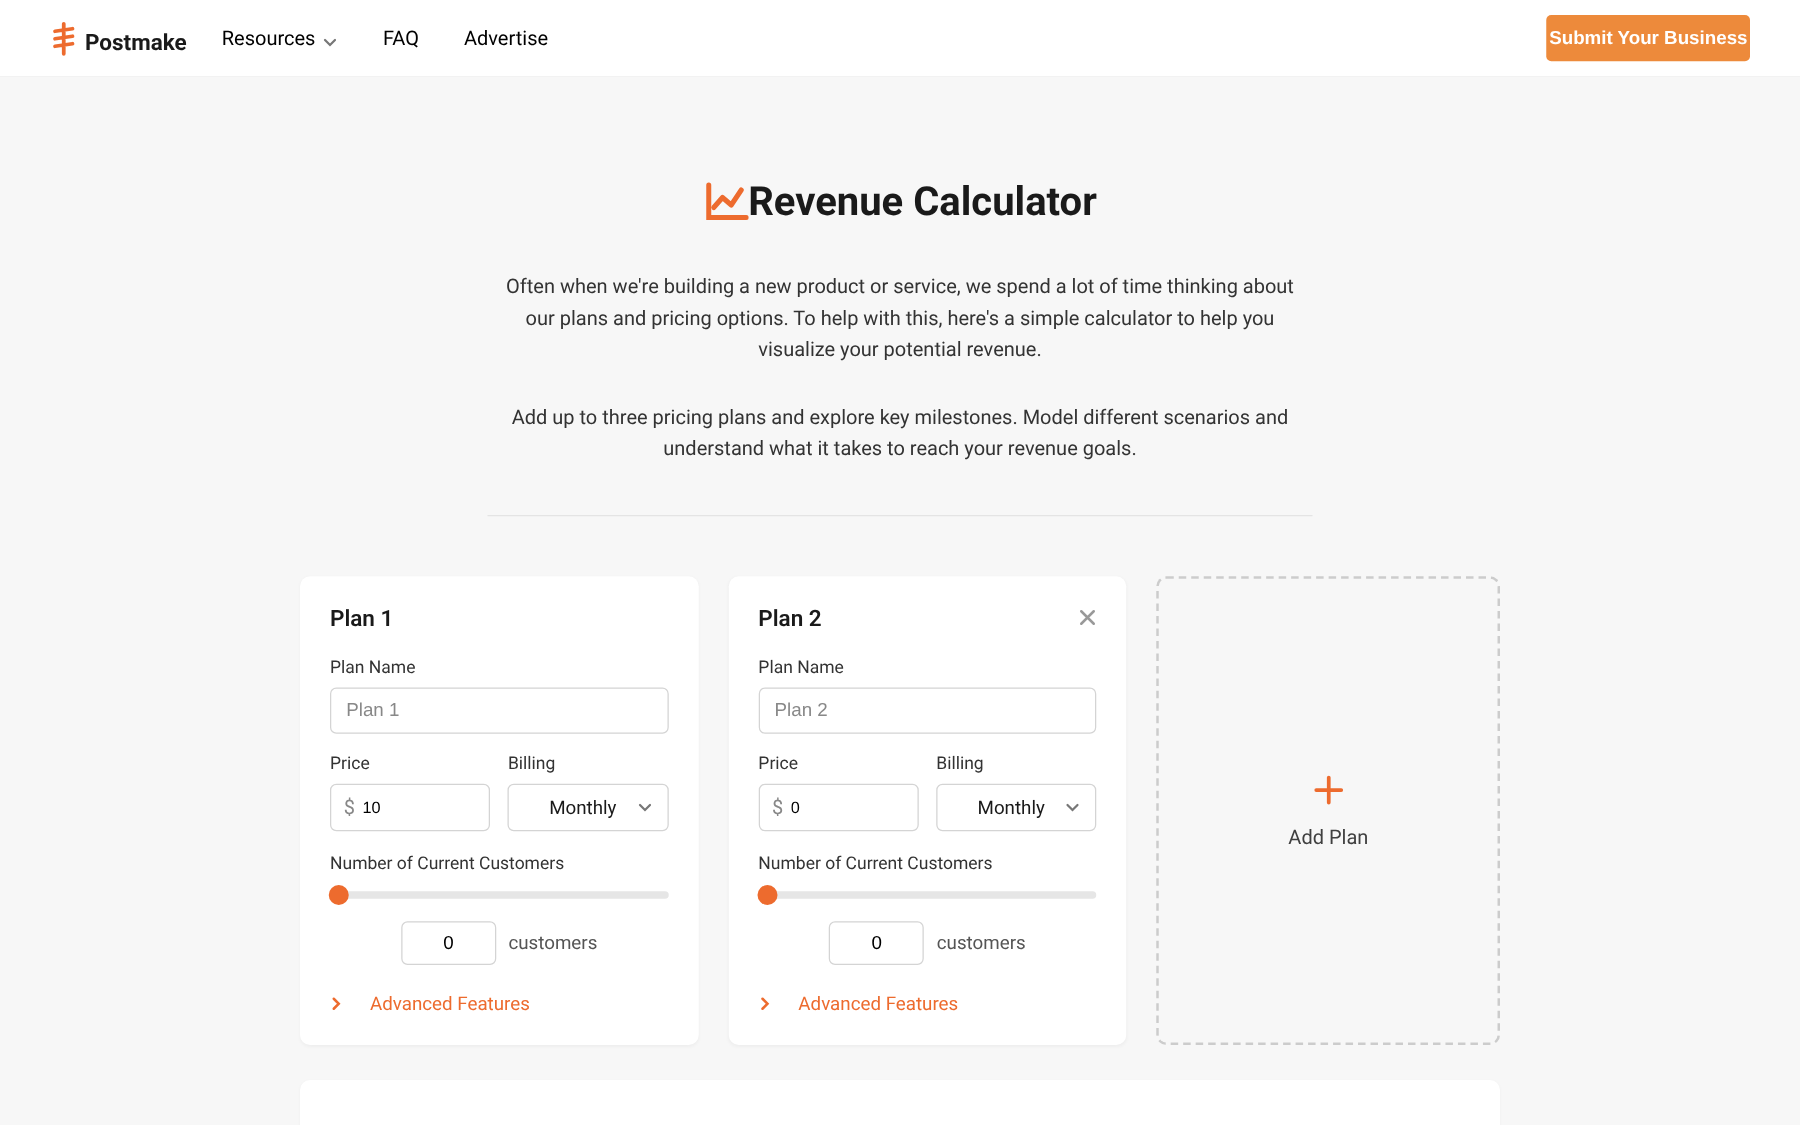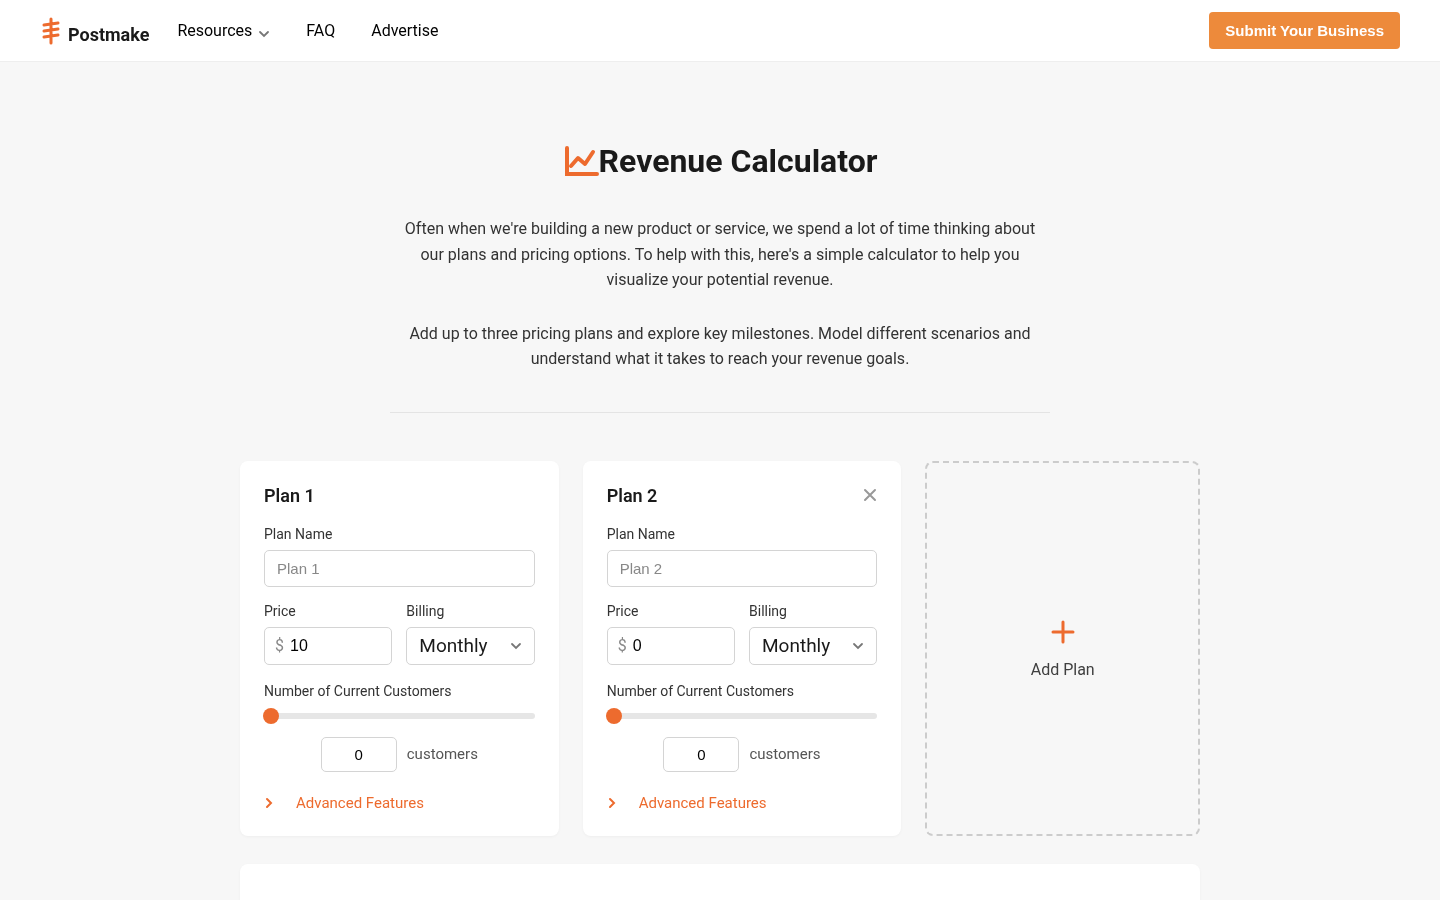--- a/index.html
+++ b/index.html
@@ -3,42 +3,42 @@
 <meta charset="utf-8">
 <style>
 * { box-sizing: border-box; margin: 0; padding: 0; }
 body { font-family: -apple-system, BlinkMacSystemFont, "Segoe UI", Roboto, Helvetica, Arial, sans-serif; background: #fff; color: #1a1a1a; }
 .header { display: flex; align-items: center; padding: 0 40px; height: 62px; border-bottom: 1px solid #eee; background: #fff; }
 .logo { display: flex; align-items: flex-end; gap: 6px; margin-right: 28px; }
 .logo-text { font-weight: 700; font-size: 18px; color: #1a1a1a; }
 .nav { display: flex; align-items: center; gap: 36px; }
 .nav-item { display: flex; align-items: flex-end; gap: 6px; color: #000000; font-size: 16px; cursor: pointer; }
 .spacer { flex: 1; }
-.submit-btn { background: #ed8a3b; color: #fff; border: none; padding: 10px 16px; border-radius: 4px; font-weight: 600; font-size: 15px; cursor: pointer; }
+.submit-btn { background: #ed8a3b; color: #fff; border: none; padding: 10px 2px; border-radius: 4px; font-weight: 600; font-size: 15px; cursor: pointer; }
 .main { background: #f7f7f7; padding: 80px 0 60px; min-height: calc(100vh - 62px); }
 .container { max-width: 960px; margin: 0 auto; }
 .title-row { display: flex; align-items: center; justify-content: center; gap: 0; margin-bottom: 36px; }
 .title { font-size: 32px; font-weight: 700; }
 .desc { max-width: 640px; margin: 0 auto 28px; text-align: center; color: #333; font-size: 16px; line-height: 1.6; }
 .divider { height: 1px; background: #e4e4e4; max-width: 660px; margin: 40px auto 48px; }
 .cards { display: flex; gap: 24px; }
 .card { background: #fff; border-radius: 8px; padding: 24px; flex: 1; box-shadow: 0 1px 3px rgba(0,0,0,0.04); }
 .card-header { display: flex; justify-content: space-between; align-items: center; margin-bottom: 20px; }
 .card-title { font-size: 18px; font-weight: 600; }
 .close-btn { color: #999; cursor: pointer; font-size: 18px; }
 .field-label { font-size: 14px; color: #333; margin-bottom: 8px; display: block; }
 .text-input { width: 100%; padding: 9px 12px; border: 1px solid #d4d4d4; border-radius: 5px; font-size: 15px; color: #555; }
 .text-input::placeholder { color: #888; }
 .row2 { display: flex; gap: 14px; margin-top: 16px; }
 .col { flex: 1; }
 .price-wrap { display: flex; align-items: center; border: 1px solid #d4d4d4; border-radius: 5px; padding: 0 10px; height: 38px; }
 .price-prefix { color: #888; margin-right: 6px; }
-.price-input { border: none; outline: none; width: 100%; font-size: 16px; }
+.price-input { border: none; outline: none; width: 100%; font-size: 13px; }
 .select-wrap { display: flex; align-items: center; justify-content: space-between; border: 1px solid #d4d4d4; border-radius: 5px; padding: 0 12px; height: 38px; cursor: pointer; }
-.select-val { font-size: 19px; }
+.select-val { font-size: 15px; margin-left: 20px; }
 .slider-section { margin-top: 18px; }
 .slider-track { position: relative; height: 6px; background: #e6e6e6; border-radius: 3px; margin-top: 14px; }
 .slider-thumb { position: absolute; left: 0; top: 50%; transform: translate(-1px, -50%); width: 16px; height: 16px; background: #ed6b2e; border-radius: 50%; cursor: pointer; }
 .cust-row { display: flex; align-items: center; justify-content: center; gap: 10px; margin-top: 18px; }
 .cust-input { width: 76px; text-align: center; padding: 8px; border: 1px solid #d4d4d4; border-radius: 5px; font-size: 15px; }
 .cust-label { color: #555; font-size: 15px; }
 .adv-link { display: flex; align-items: center; gap: 22px; color: #ed6b2e; font-size: 15px; margin-top: 22px; cursor: pointer; }
 .add-plan-card { flex: 1; border: 2px dashed #ccc; border-radius: 8px; display: flex; flex-direction: column; align-items: center; justify-content: center; gap: 14px; cursor: pointer; min-height: 340px; }
 .add-plan-text { color: #404040; font-size: 16px; }
 .lower-card { background: #fff; border-radius: 8px; min-height: 60px; margin-top: 28px; box-shadow: 0 1px 3px rgba(0,0,0,0.04); }

